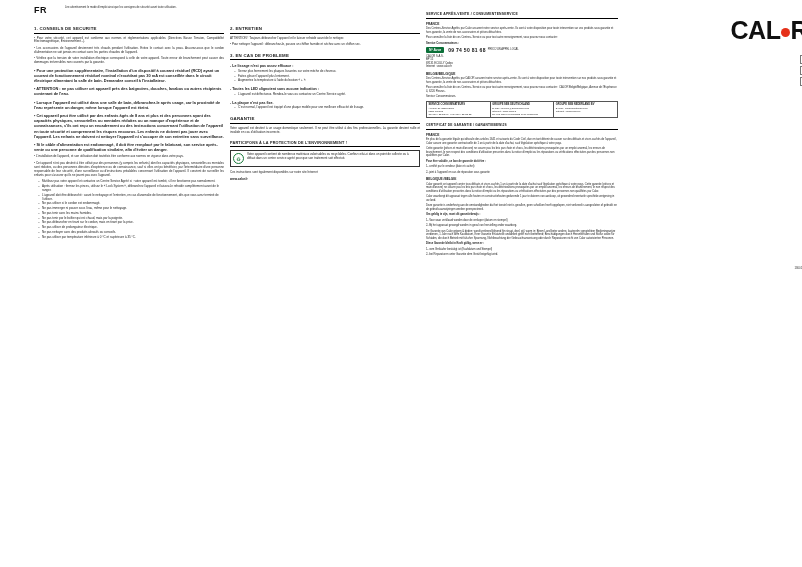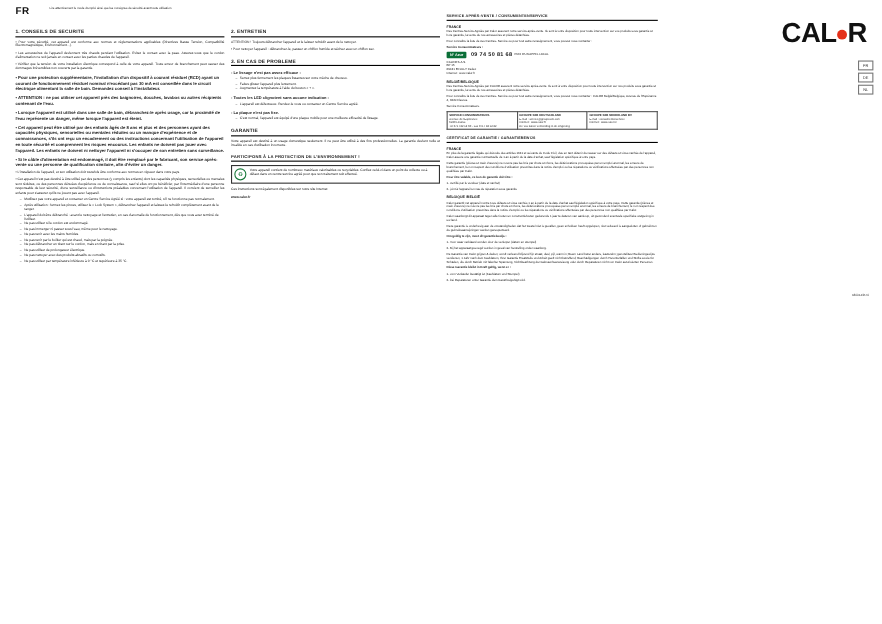--- a/index.html
+++ b/index.html
@@ -4,21 +4,21 @@
 <style>
   html,body{margin:0;padding:0;}
   body{
     width:802px;height:567px;
     background:#ffffff;
     font-family:"Liberation Sans", sans-serif;
     color:#1a1a1a;
     overflow:hidden;
     position:relative;
   }
-  .page{position:absolute;inset:0;}
+  .page{position:absolute;inset:0;margin-left:20px;}
 
   
   .tiny{font-size:2.6px;line-height:1.25;}
   .xs{font-size:3.0px;line-height:1.3;}
   .b{font-weight:bold;}
 
   
   .topnote{
     position:absolute;left:45px;top:6px;width:150px;
     font-size:2.7px;line-height:1.3;color:#222;

